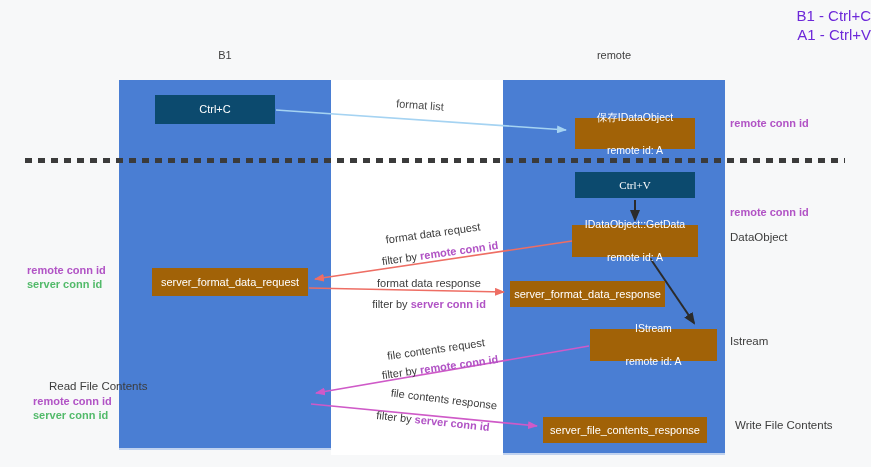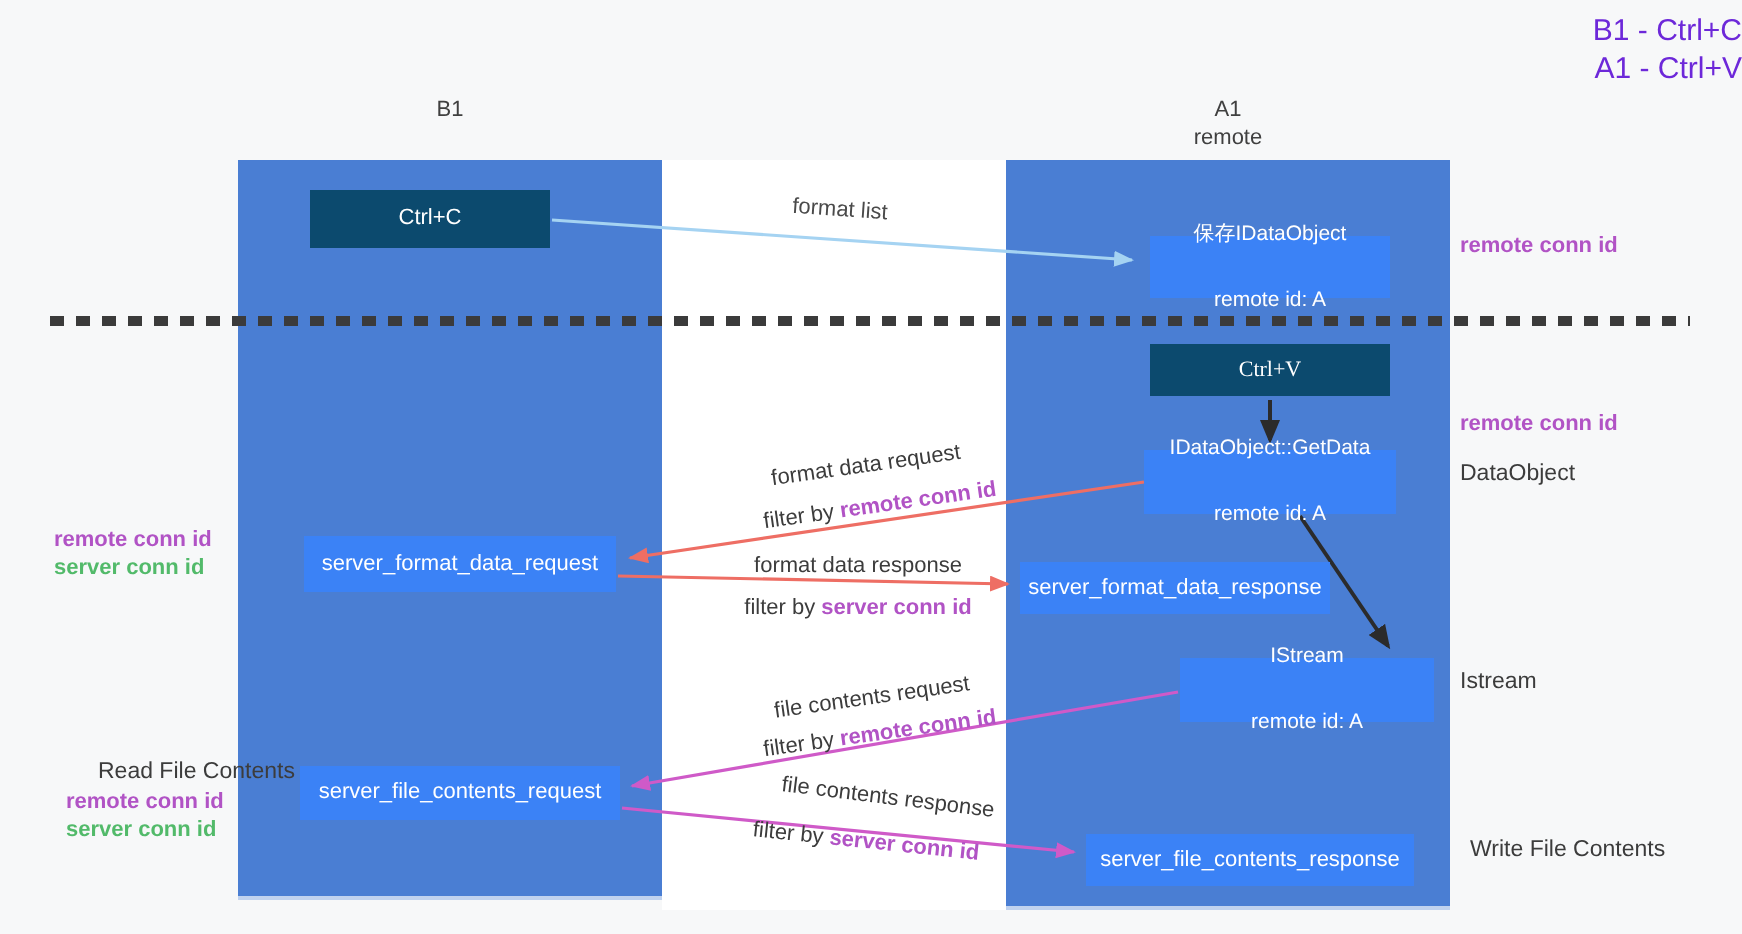--- a/index.html
+++ b/index.html
@@ -16,21 +16,21 @@
   .title{position:absolute;left:0;top:6px;width:871px;text-align:right;
          font-size:15px;line-height:19px;color:#6d28d9;}
   .lane-header{position:absolute;top:48px;text-align:center;font-size:11px;line-height:14px;color:#404040;}
   .lh-left{left:119px;width:212px;}
   .lh-right{left:503px;width:222px;}
   .dashed{position:absolute;left:25px;top:158px;width:820px;height:5px;
           background:repeating-linear-gradient(90deg,#3b3b3b 0 7px,transparent 7px 13px);}
   .box{position:absolute;display:flex;flex-direction:column;justify-content:center;
        align-items:center;text-align:center;color:#fff;font-size:11px;line-height:13px;}
   .box.green{background:#0c4a6e;}
-  .box.orange{background:#3b82f6;gap:20px;}
+  .box.orange{background:#a16207;gap:20px;}
   .b-ctrlc{left:155px;top:95px;width:120px;height:29px;}
   .b-stored{left:575px;top:118px;width:120px;height:31px;font-size:10.5px;}
   .b-ctrlv{left:575px;top:172px;width:120px;height:26px;font-family:Liberation Serif, serif;}
   .b-getdata{left:572px;top:225px;width:126px;height:32px;font-size:10.5px;}
   .b-sfdreq{left:152px;top:268px;width:156px;height:28px;}
   .b-sfdresp{left:510px;top:281px;width:155px;height:26px;}
   .b-istream{left:590px;top:329px;width:127px;height:32px;font-size:10.5px;}
   .b-sfcreq{left:150px;top:383px;width:160px;height:27px;}
   .b-sfcresp{left:543px;top:417px;width:164px;height:26px;}
   .slabel{position:absolute;font-size:11px;line-height:13px;white-space:nowrap;}
@@ -53,21 +53,20 @@
 
   <div class="title">
     <div>B1 - Ctrl+C</div>
     <div>A1 - Ctrl+V</div>
   </div>
 
   <div class="lane-header lh-left">
     <div>B1</div>
   </div>
   <div class="lane-header lh-right">
-    <div>A1</div>
     <div>remote</div>
   </div>
 
   <div class="dashed"></div>
 
   <svg class="arrows" width="871" height="467">
     <defs>
       <marker id="mk-blue" markerUnits="userSpaceOnUse" markerWidth="10" markerHeight="8" refX="9" refY="4" orient="auto">
         <path d="M0,0 L10,4 L0,8 Z" fill="#a5d3f2"></path>
       </marker>
@@ -107,23 +106,20 @@
   <div class="box orange b-sfdreq">
     <div>server_format_data_request</div>
   </div>
   <div class="box orange b-sfdresp">
     <div>server_format_data_response</div>
   </div>
   <div class="box orange b-istream">
     <div>IStream</div>
     <div>remote id: A</div>
   </div>
-  <div class="box orange b-sfcreq">
-    <div>server_file_contents_request</div>
-  </div>
   <div class="box orange b-sfcresp">
     <div>server_file_contents_response</div>
   </div>
 
   <div class="alabel" style="left:420px;top:105px;transform:translate(-50%,-50%) rotate(4deg);color:#4a4a4a;">format list</div>
 
   <div class="alabel" style="left:433px;top:233px;transform:translate(-50%,-50%) rotate(-8deg);">format data request</div>
   <div class="alabel" style="left:440px;top:253px;transform:translate(-50%,-50%) rotate(-8deg);">
     <span>filter by </span><span class="purple">remote conn id</span>
   </div>

